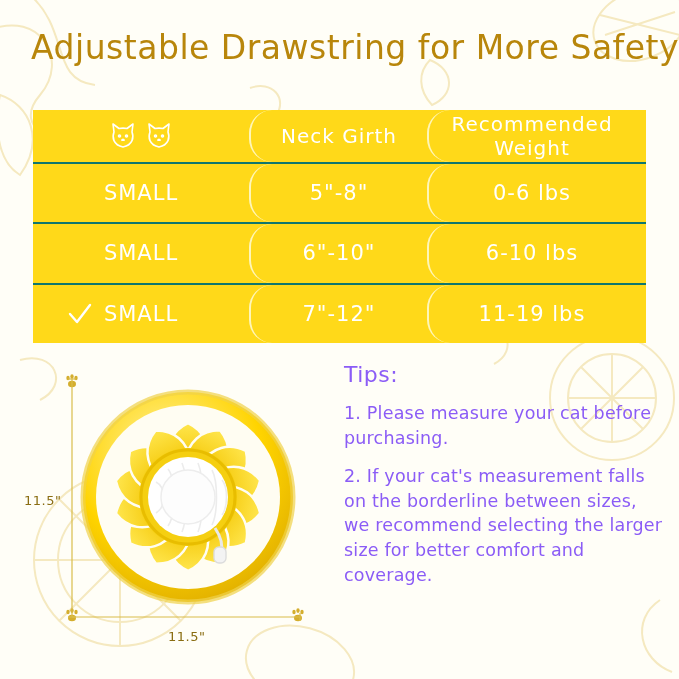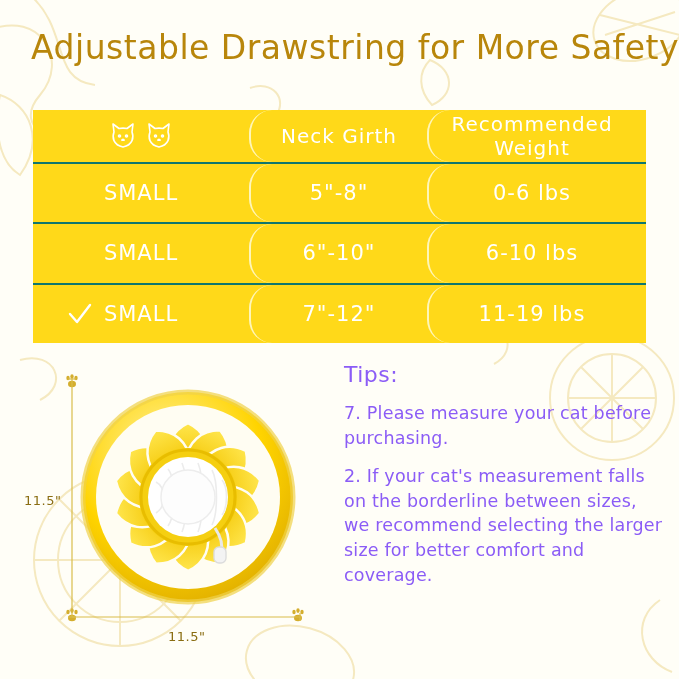--- a/index.html
+++ b/index.html
@@ -355,15 +355,15 @@
       <rect x="136" y="160" width="12" height="16" rx="5" fill="#f3f3f3" stroke="#dcdcdc" stroke-width="1.4"></rect>
     </g>
   </svg>
 
   <div class="dim-v">11.5"</div>
   <div class="dim-h">11.5"</div>
 </div>
 
 <div class="tips">
   <div class="tips-title">Tips:</div>
-  <div class="tip">7. Please measure your cat before purchasing.</div>
+  <div class="tip">1. Please measure your cat before purchasing.</div>
   <div class="tip">2. If your cat's measurement falls on the borderline between sizes, we recommend selecting the larger size for better comfort and coverage.</div>
 </div>
 
 </body></html>

